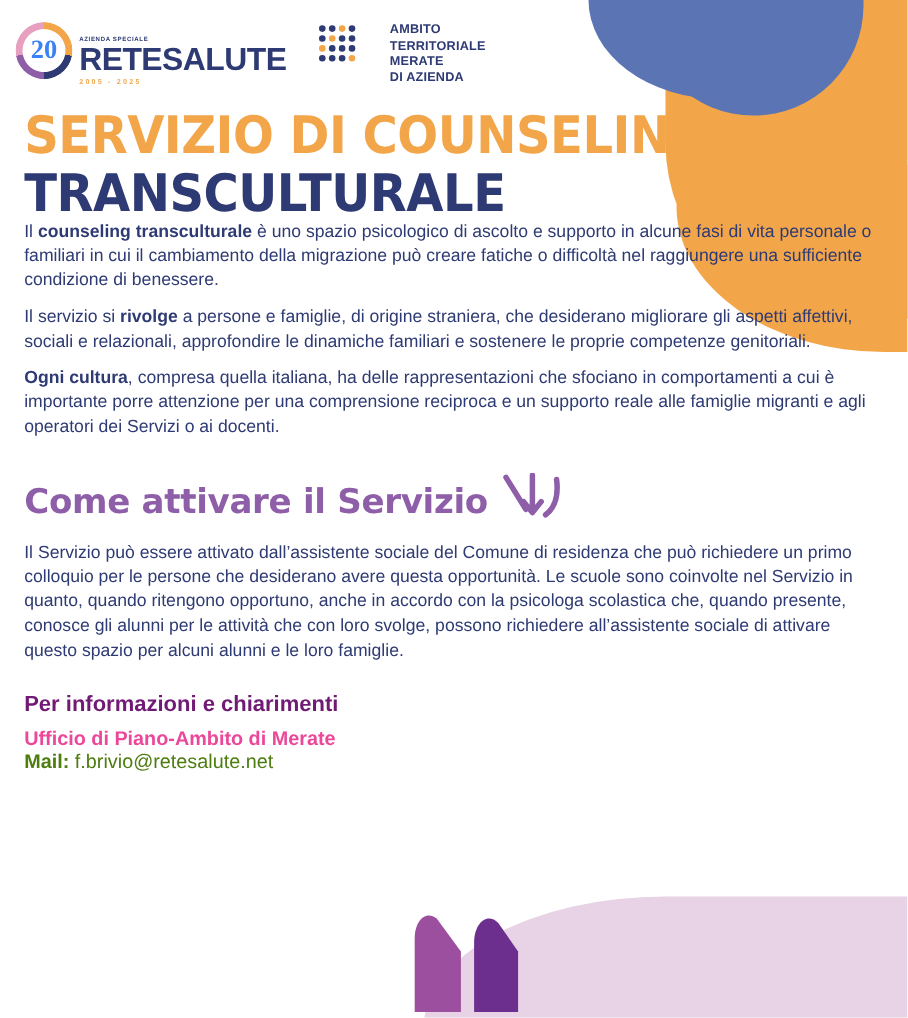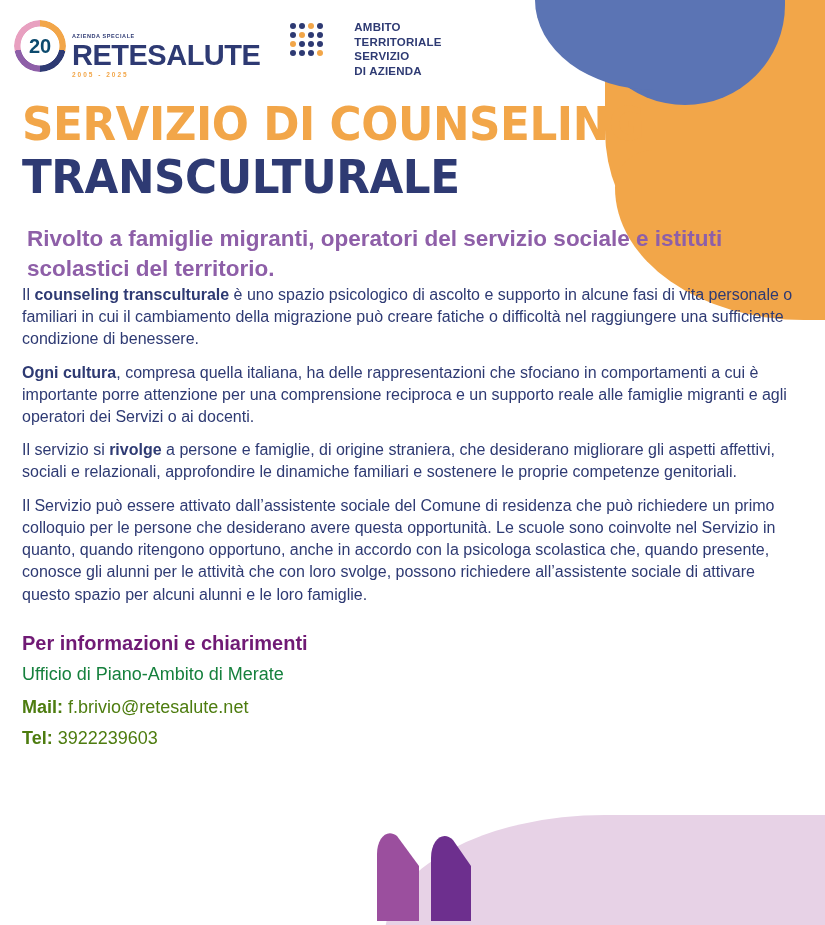--- a/index.html
+++ b/index.html
@@ -95,24 +95,24 @@
       conic-gradient(#f2a649 0 28%, #2e3a73 28% 50%, #8e5fa8 50% 72%, #e8a0c0 72% 100%);
     -webkit-mask: radial-gradient(circle, transparent 52%, #000 54%);
     mask: radial-gradient(circle, transparent 52%, #000 54%);
   }
   .logo-20 .num {
     position: absolute;
     inset: 0;
     display: flex;
     align-items: center;
     justify-content: center;
-    font-size: 20px;
-    font-weight: bold;
-    color: #0c4a6e;
-    font-family: Liberation Sans, sans-serif;
+    font-size: 24px;
+    font-weight: bold;
+    color: #3b82f6;
+    font-family: Liberation Serif, serif;
   }
   .reti-text {
     line-height: 1;
     margin-top: 20px;
   }
   .reti-top {
     font-size: 5.5px;
     letter-spacing: 0.6px;
     color: #2e3a73;
     font-weight: bold;
@@ -220,23 +220,22 @@
     margin-top: 26px;
   }
   .info-head {
     font-size: 20px;
     font-weight: bold;
     color: #701a75;
     margin-bottom: 9px;
   }
   .info-office {
     font-size: 18px;
-    font-weight: normal;
-    color: #15803d;
-    margin-bottom: 12px;
+    font-weight: bold;
+    color: #ec4899;
   }
   .info-line {
     font-size: 18px;
     color: #4d7c0f;
     margin-bottom: 10px;
   }
   .info-line b { font-weight: bold; }
 
   
   .m-mark {
@@ -290,49 +289,54 @@
         <i></i>
         <i></i>
       <i></i>
         <i></i>
         <i></i>
         <i class="o"></i>
     </div>
     <div class="ambito-text">
       <div>AMBITO</div>
       <div>TERRITORIALE</div>
-      <div>SERVIZIO</div>
+      <div>MERATE</div>
       <div>DI AZIENDA</div>
     </div>
   </div>
 </div>
 
 <div class="content">
   <h1 class="title">
     <span class="l1">SERVIZIO DI COUNSELING</span>
     <span class="l2">TRANSCULTURALE</span>
   </h1>
 
-  <h2 class="subtitle">Rivolto a famiglie migranti, operatori del servizio sociale e istituti scolastici del territorio.</h2>
 
   <div>
       <p class="body"><span>Il </span><b>counseling transculturale</b><span> è uno spazio psicologico di ascolto e supporto in alcune fasi di vita personale o familiari in cui il cambiamento della migrazione può creare fatiche o difficoltà nel raggiungere una sufficiente condizione di benessere.</span></p>
+      <p class="body"><span>Il servizio si </span><b>rivolge</b><span> a persone e famiglie, di origine straniera, che desiderano migliorare gli aspetti affettivi, sociali e relazionali, approfondire le dinamiche familiari e sostenere le proprie competenze genitoriali.</span></p>
       <p class="body"><b>Ogni cultura</b><span>, compresa quella italiana, ha delle rappresentazioni che sfociano in comportamenti a cui è importante porre attenzione per una comprensione reciproca e un supporto reale alle famiglie migranti e agli operatori dei Servizi o ai docenti.</span></p>
-      <p class="body"><span>Il servizio si </span><b>rivolge</b><span> a persone e famiglie, di origine straniera, che desiderano migliorare gli aspetti affettivi, sociali e relazionali, approfondire le dinamiche familiari e sostenere le proprie competenze genitoriali.</span></p>
-    </div>
-
+    </div>
+
+  <h3 class="section">
+    <span>Come attivare il Servizio</span>
+    <span class="arrow-icon">
+      <svg width="62" height="44" viewBox="0 0 62 44" xmlns="http://www.w3.org/2000/svg">
+        <path d="M6 4 L24 33" stroke="#8e5fa8" stroke-width="5" fill="none" stroke-linecap="round"></path>
+        <path d="M30 2 L30 34 M22 26 L30 36 L38 26" stroke="#8e5fa8" stroke-width="5" fill="none" stroke-linecap="round" stroke-linejoin="round"></path>
+        <path d="M52 6 C54 22 50 32 42 38" stroke="#8e5fa8" stroke-width="5" fill="none" stroke-linecap="round"></path>
+      </svg>
+    </span>
+  </h3>
   <div>
       <p class="body"><span>Il Servizio può essere attivato dall’assistente sociale del Comune di residenza che può richiedere un primo colloquio per le persone che desiderano avere questa opportunità. Le scuole sono coinvolte nel Servizio in quanto, quando ritengono opportuno, anche in accordo con la psicologa scolastica che, quando presente, conosce gli alunni per le attività che con loro svolge, possono richiedere all’assistente sociale di attivare questo spazio per alcuni alunni e le loro famiglie.</span></p>
     </div>
 
   <div class="info-block">
     <div class="info-head">Per informazioni e chiarimenti</div>
     <div class="info-office">Ufficio di Piano-Ambito di Merate</div>
     <div class="info-line">
       <b>Mail:</b>
       <span>f.brivio@retesalute.net</span>
     </div>
-    <div class="info-line">
-      <b>Tel:</b>
-      <span>3922239603</span>
-    </div>
   </div>
 </div>
 
 </body></html>

